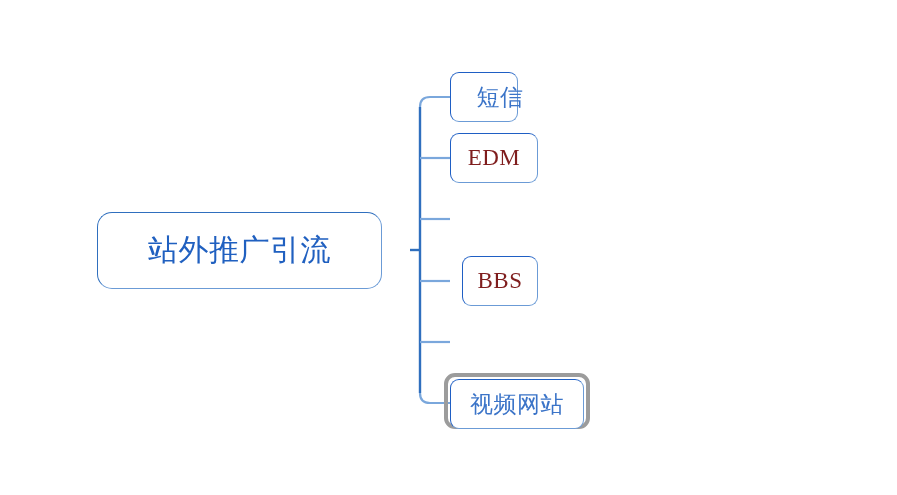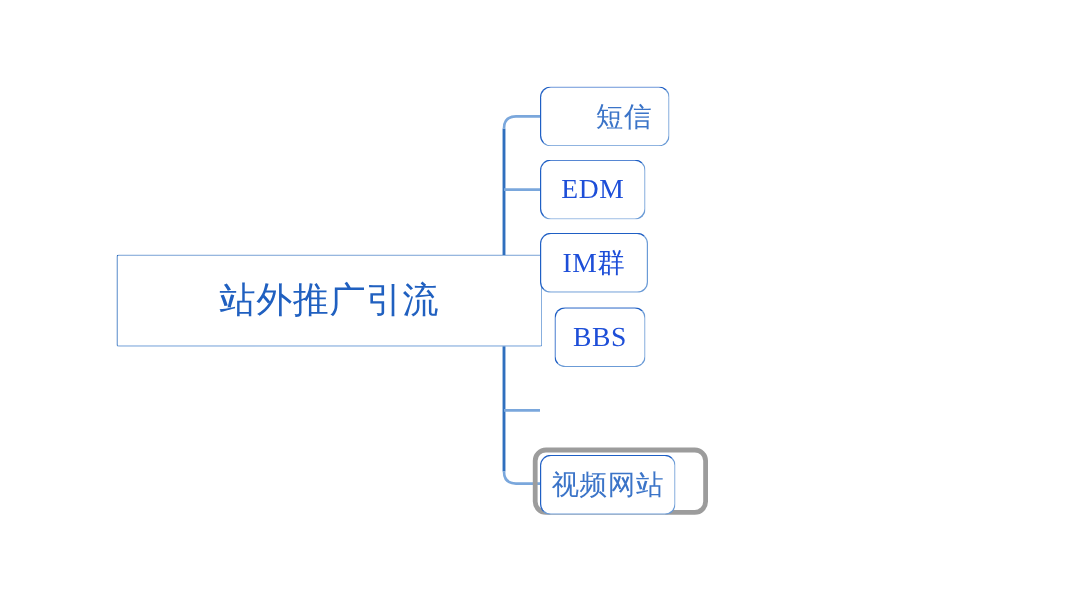--- a/index.html
+++ b/index.html
@@ -36,49 +36,49 @@
     justify-content: center;
     background: #ffffff;
     color: #1f5fc4;
     white-space: nowrap;
     letter-spacing: 0.5px;
   }
 
   .node-root {
     left: 97px;
     top: 212px;
-    width: 355px;
+    width: 285px;
     height: 77px;
     border: 1.6px solid #6b9bd6;
     border-left-color: #2f6fbe;
     border-top-color: #2f6fbe;
-    border-radius: 2px;
+    border-radius: 15px;
     font-size: 30px;
     color: #2060c0;
   }
 
   .node-child {
     border: 1.6px solid #6b9bd6;
     border-left-color: #1f5fc4;
     border-top-color: #1f5fc4;
     border-radius: 9px;
     height: 50px;
     font-size: 23px;
-    color: #1d4ed8;
+    color: #7f1d1d;
   }
 
   .node-child.cjk { color: #3b74c8; }
 
   
-  .c0 { left: 450px; top: 72px;  width: 108px; padding-left: 32px; }
+  .c0 { left: 450px; top: 72px;  width: 68px; padding-left: 32px; }
   .c1 { left: 450px; top: 133px; width: 88px; }
   .c2 { left: 450px; top: 194px; width: 90px; }
   .c3 { left: 450px; top: 256px; width: 76px; margin-left: 12px; }
   .c4 { left: 450px; top: 317px; width: 78px; }
-  .c5 { left: 450px; top: 379px; width: 113px; }
+  .c5 { left: 450px; top: 379px; width: 134px; }
 
   
   .selection-frame {
     position: absolute;
     left: 444px;
     top: 373px;
     width: 146px;
     height: 56px;
     box-sizing: border-box;
     border: 4px solid #9c9c9c;
@@ -117,23 +117,20 @@
   </div>
 
   <div class="node node-child cjk c0">
     <span>短信</span>
   </div>
 
   <div class="node node-child c1">
     <span>EDM</span>
   </div>
 
-  <div class="node node-child c2">
-    <span>IM群</span>
-  </div>
 
   <div class="node node-child c3">
     <span>BBS</span>
   </div>
 
 
   <div class="selection-frame"></div>
 
   <div class="node node-child cjk c5">
     <span>视频网站</span>

